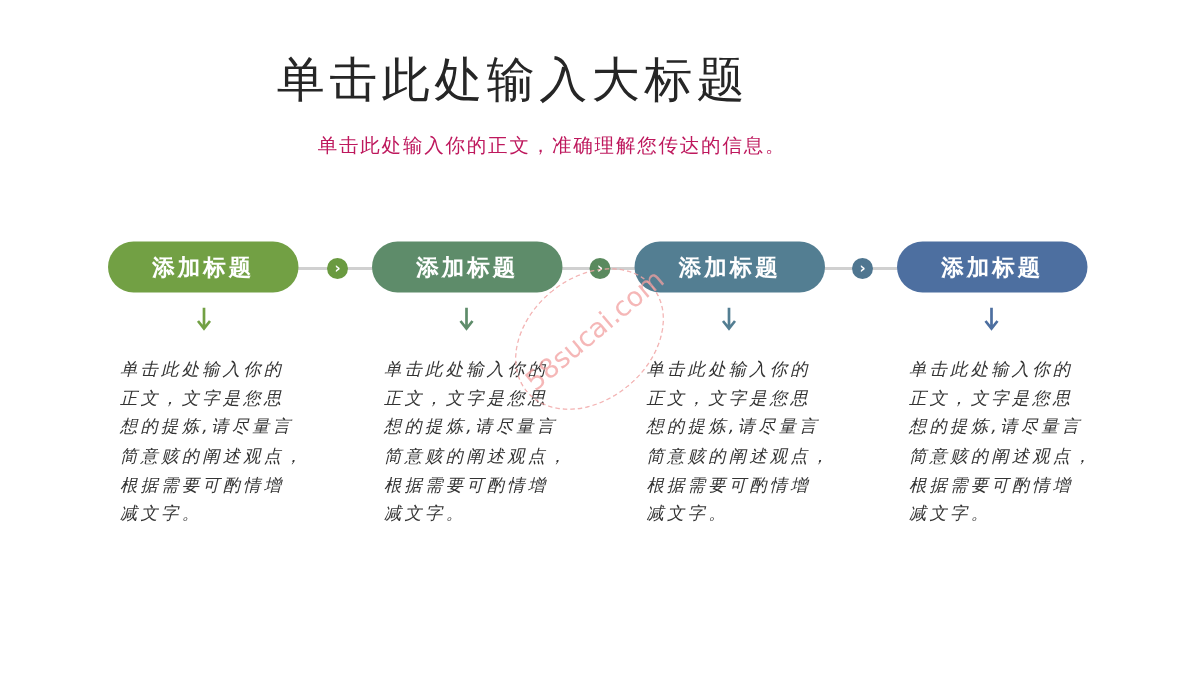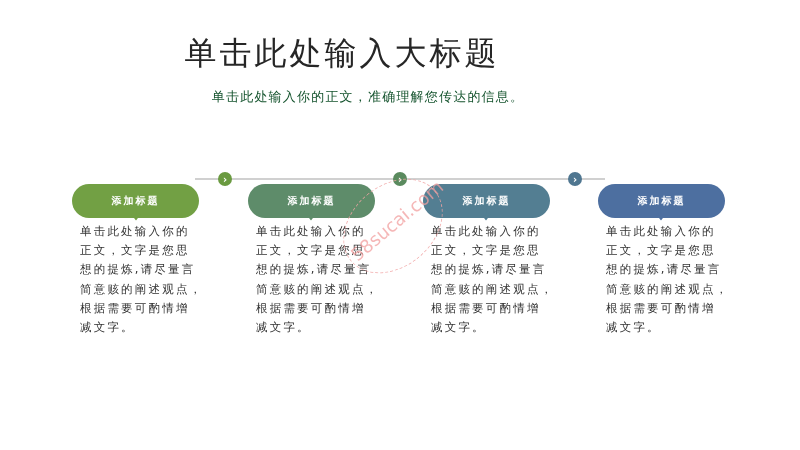--- a/index.html
+++ b/index.html
@@ -1,30 +1,30 @@
 <!DOCTYPE html>
 <html><head>
 <meta charset="utf-8">
 <style>
   html, body { margin:0; padding:0; }
   body { width:800px; height:450px; background:#ffffff; position:relative; overflow:hidden;
          font-family:"DejaVu Sans", "Liberation Sans", sans-serif; }
   .title { position:absolute; top:32px; left:0; width:684px; text-align:center;
            font-size:32px; color:#262626; letter-spacing:3px; font-weight:400; }
   .subtitle { position:absolute; top:88px; left:0; width:736px; text-align:center;
-              font-size:13px; color:#14532d; letter-spacing:1.2px; }
+              font-size:13px; color:#be185d; letter-spacing:1.2px; }
   .line { position:absolute; top:178px; left:195px; width:410px; height:2px; background:#d0d0d0; }
   .pill { position:absolute; top:161px; width:127px; height:34px; border-radius:17px;
-          color:#fff; font-size:10px; letter-spacing:2px; display:flex; align-items:center;
-          justify-content:center; font-weight:600;margin-top:23px; }
+          color:#fff; font-size:15px; letter-spacing:2px; display:flex; align-items:center;
+          justify-content:center; font-weight:600; }
   .conn { position:absolute; top:172px; width:14px; height:14px; border-radius:50%;
           color:#fff; font-size:10px; font-weight:bold; display:flex; align-items:center; justify-content:center; }
   .arrow { position:absolute; top:205px; width:10px; height:16px; }
-  .body { position:absolute; top:222px; width:130px; font-size:11.5px; line-height:19.2px;
-          color:#333; letter-spacing:2.2px; }
+  .body { position:absolute; top:237px; width:130px; font-size:11.5px; line-height:19.2px;
+          color:#333; letter-spacing:2.2px;font-style:italic; }
   .body div { white-space:nowrap; }
   .wm { position:absolute; left:338px; top:185px; width:108px; height:80px; border:1.5px dashed #f1a5a5;
         border-radius:50%; transform:rotate(-40deg); opacity:0.8; }
   .wmtext { position:absolute; left:340px; top:210px; color:#f2a0a0; font-size:18px; transform:rotate(-40deg); opacity:0.75; }
 </style>
 </head>
 <body>
 
 <div class="title">单击此处输入大标题</div>
 <div class="subtitle">单击此处输入你的正文，准确理解您传达的信息。</div>

